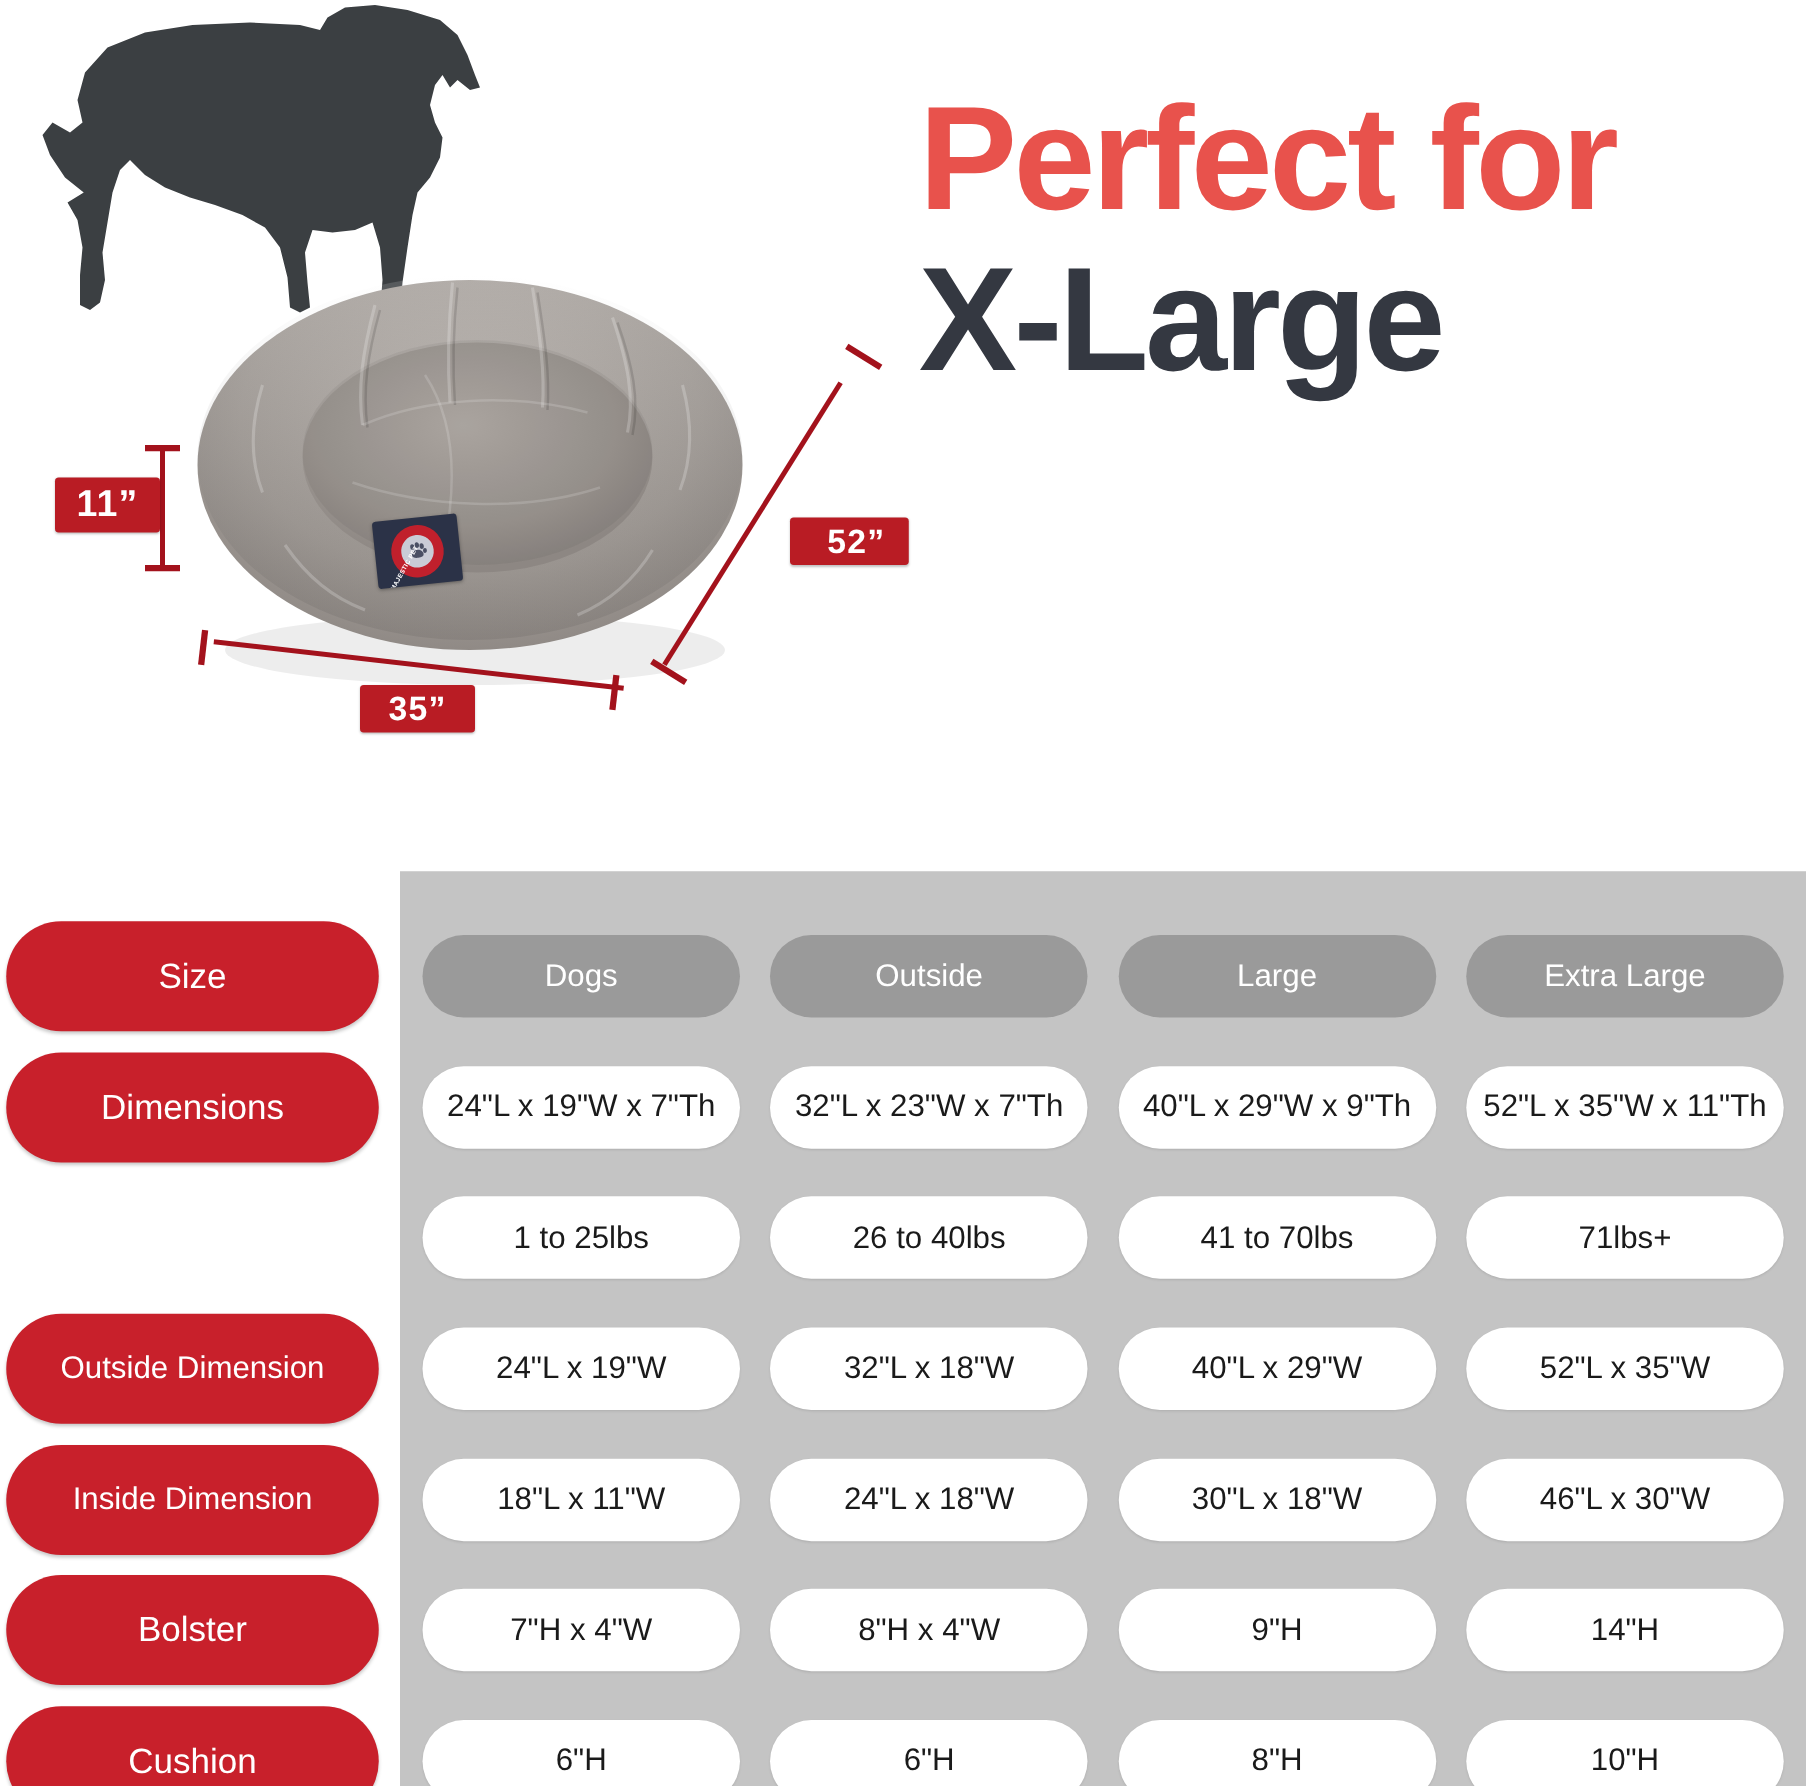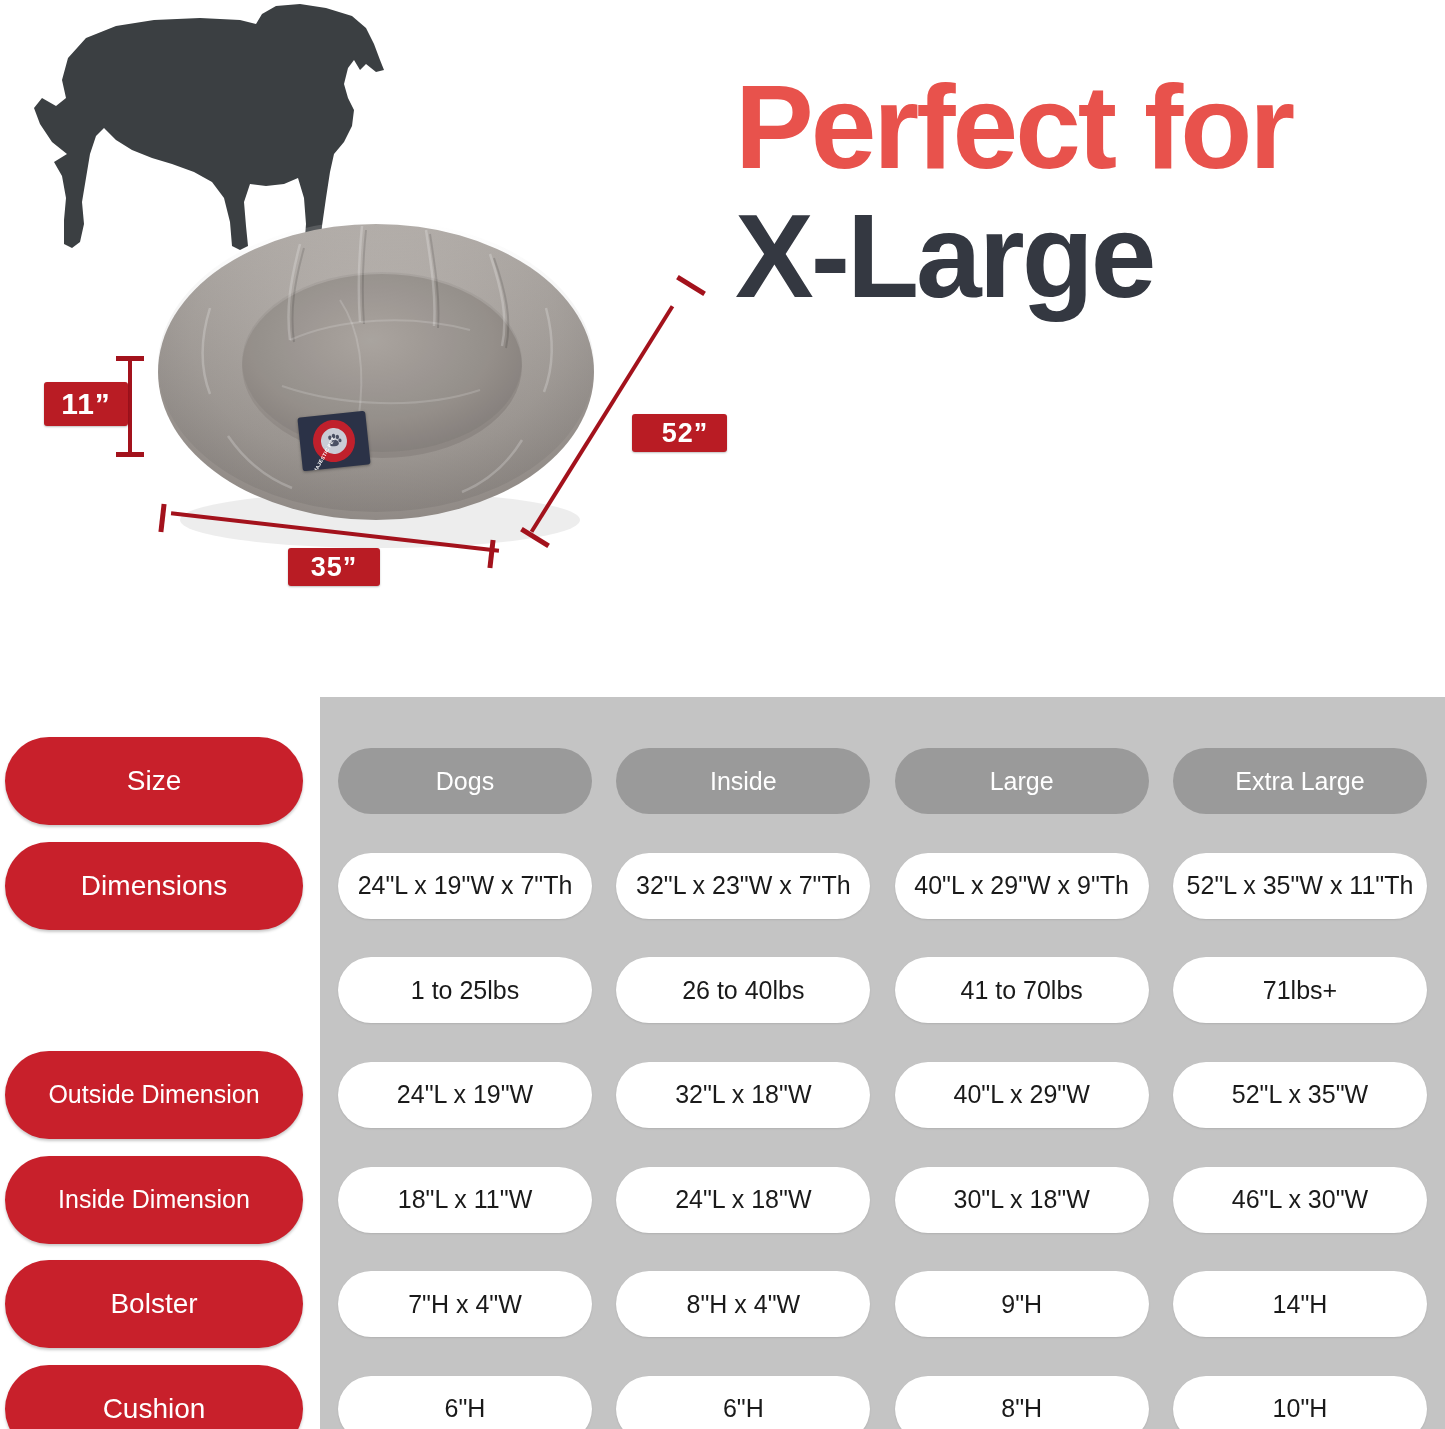--- a/index.html
+++ b/index.html
@@ -222,21 +222,21 @@
 </div>
 
 <div id="spec-table">
   <div id="label-column"></div>
   <div id="table-panel"></div>
   <div id="rows-host">
       <div class="row" style="top: 0px; height: 104.571px;">
         <div class="rowlabel" style="top: 8.28571px;">Size</div>
         <div class="cells" style="top: 8.28571px;">
           <div class="cell head">Dogs</div>
-          <div class="cell head">Inside</div>
+          <div class="cell head">Outside</div>
           <div class="cell head">Large</div>
           <div class="cell head">Extra Large</div>
         </div>
       </div>
       <div class="row" style="top: 104.571px; height: 104.571px;">
         <div class="rowlabel" style="top: 8.28571px;">Dimensions</div>
         <div class="cells" style="top: 8.28571px;">
           <div class="cell">24"L x 19"W x 7"Th</div>
           <div class="cell">32"L x 23"W x 7"Th</div>
           <div class="cell">40"L x 29"W x 9"Th</div>

